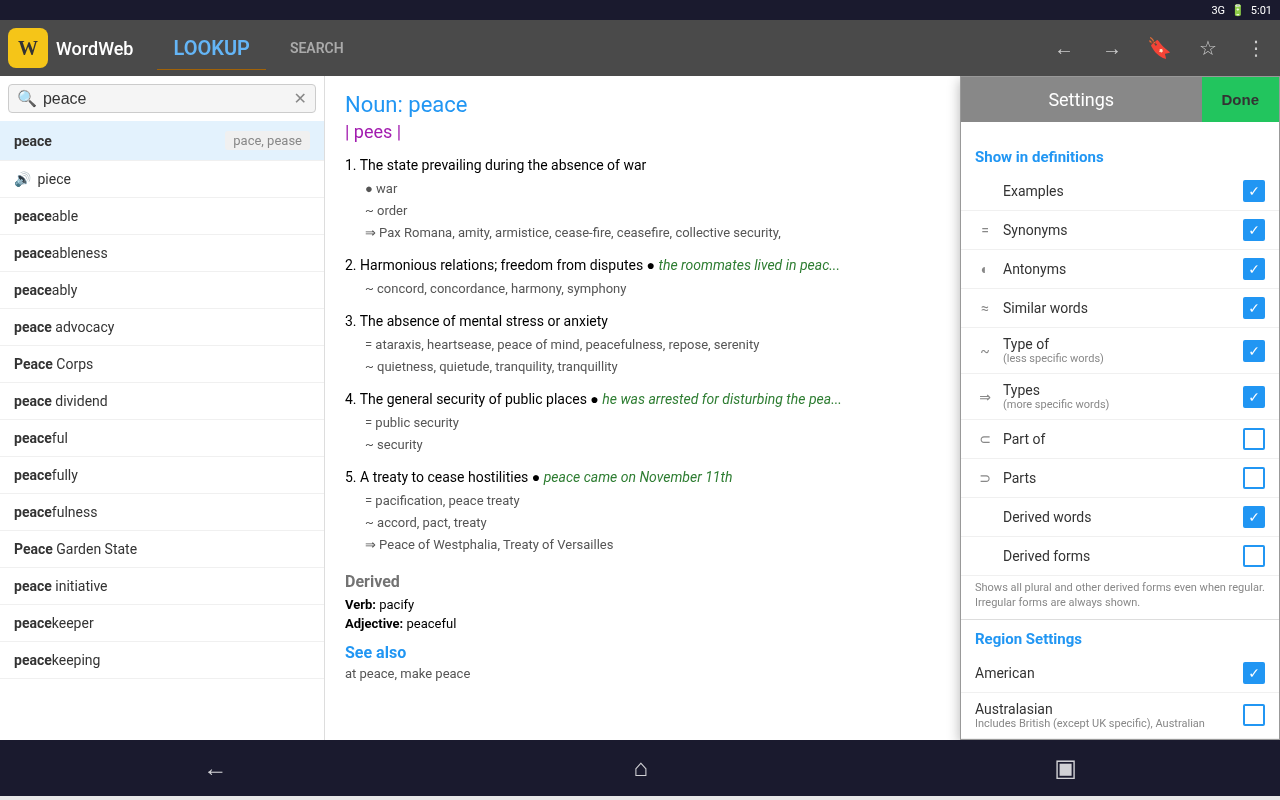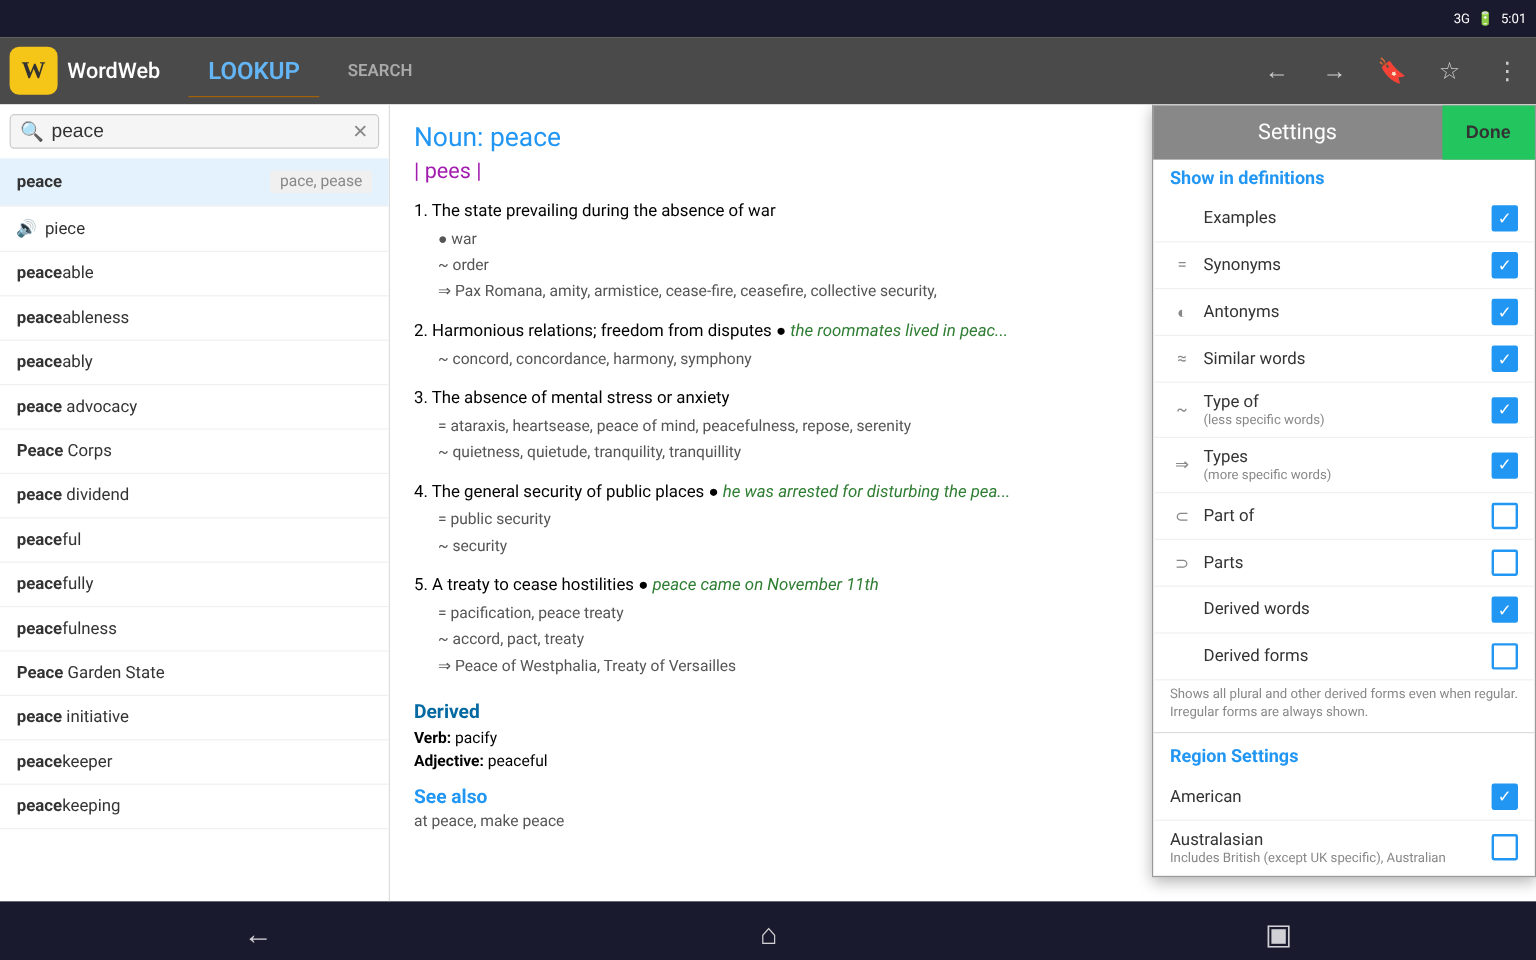--- a/index.html
+++ b/index.html
@@ -1,20 +1,20 @@
 <!DOCTYPE html>
 <html><head>
   <meta charset="utf-8">
   <style>
     * { margin: 0; padding: 0; box-sizing: border-box; }
     body { width: 1280px; height: 800px; background: #e8e8e8; font-family: 'Roboto', Arial, sans-serif; overflow: hidden; }
 
     
     .status-bar {
-      width: 100%; height: 31px; background: #1a1a2e;
+      width: 100%; height: 20px; background: #1a1a2e;
       display: flex; align-items: center; justify-content: flex-end;
       padding: 0 8px; color: white; font-size: 11px; gap: 6px;
     }
 
     
     .app-bar {
       width: 100%; height: 56px; background: #4a4a4a;
       display: flex; align-items: center; padding: 0 8px; gap: 8px;
     }
     .app-icon {
@@ -61,42 +61,42 @@
     .sound-icon { color: #888; margin-right: 6px; font-size: 14px; }
 
     
     .definition-area {
       flex: 1; background: white; padding: 16px 20px; overflow-y: auto; position: relative;
     }
     .word-title { font-size: 22px; color: #2196F3; margin-bottom: 4px; }
     .pronunciation { color: #a21caf; font-size: 18px; margin-bottom: 12px; }
     .example-text { color: #2e7d32; font-style: italic; text-align: right; }
     .derived-section { margin-top: 16px; }
-    .derived-title { color: #0369a1; font-size: 16px; font-weight: bold; margin-bottom: 6px; }
+    .derived-title { color: #737373; font-size: 16px; font-weight: bold; margin-bottom: 6px; }
     .derived-verb { font-size: 13px; margin-bottom: 4px; }
     .see-also-title { color: #2196F3; font-size: 16px; font-weight: bold; margin-top: 12px; margin-bottom: 4px; }
     .see-also-text { font-size: 13px; color: #555; }
 
     
     .settings-panel {
       position: absolute; right: 0; top: 0; width: 320px;
       background: white; border: 1px solid #999; box-shadow: 0 4px 12px rgba(0,0,0,0.3);
       z-index: 100;
     }
     .settings-header {
       display: flex; background: #888; padding: 0;
     }
     .settings-title {
       flex: 1; color: white; font-size: 18px; text-align: center; padding: 12px;
     }
     .done-btn {
       background: #22c55e; color: #333; font-size: 15px; font-weight: bold;
       padding: 12px 20px; border: none; cursor: pointer;
     }
-    .show-in-def-title { color: #2196F3; font-size: 15px; font-weight: bold; padding: 6px 14px 6px; }
+    .show-in-def-title { color: #2196F3; font-size: 15px; font-weight: bold; padding: 26px 14px 6px; }
     .setting-row {
       display: flex; align-items: center; padding: 8px 14px; border-bottom: 1px solid #f0f0f0;
       font-size: 14px; color: #333;
     }
     .setting-row .label { flex: 1; }
     .setting-row .sub-label { font-size: 11px; color: #888; display: block; }
     .setting-icon { color: #888; font-size: 14px; margin-right: 8px; width: 20px; text-align: center; }
     .checkbox {
       width: 22px; height: 22px; border: 2px solid #2196F3; border-radius: 2px;
       display: flex; align-items: center; justify-content: center; flex-shrink: 0;

